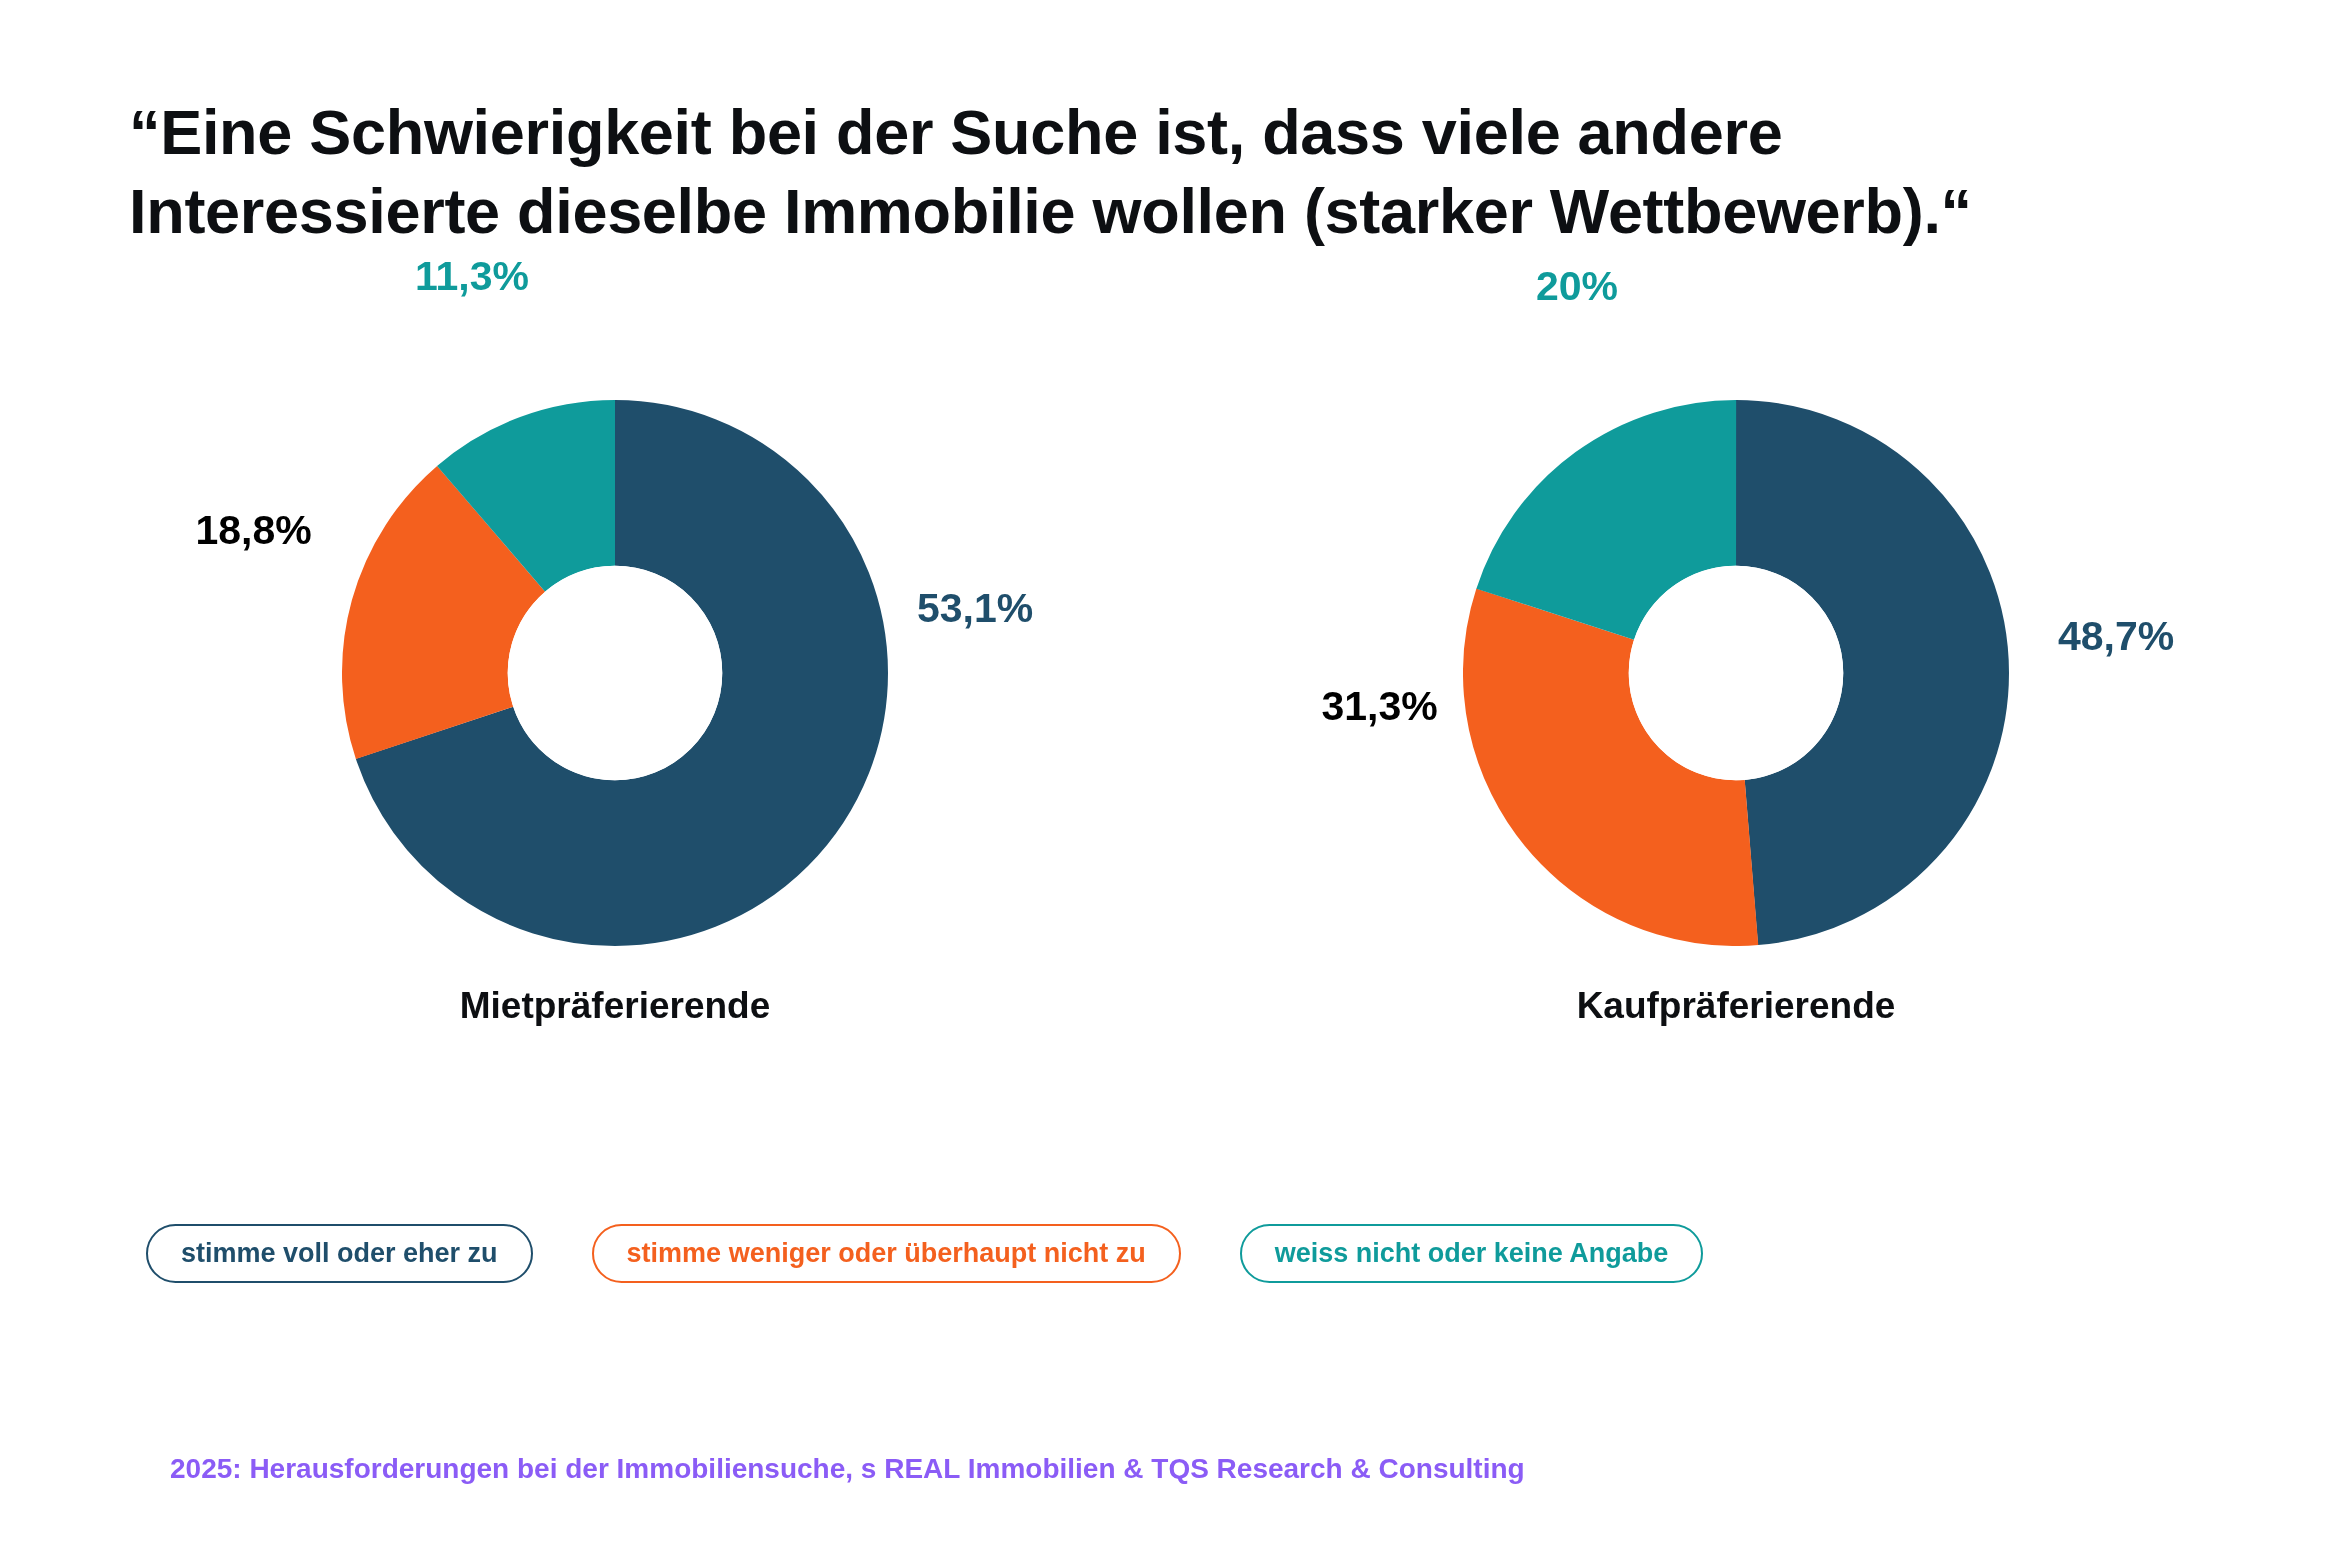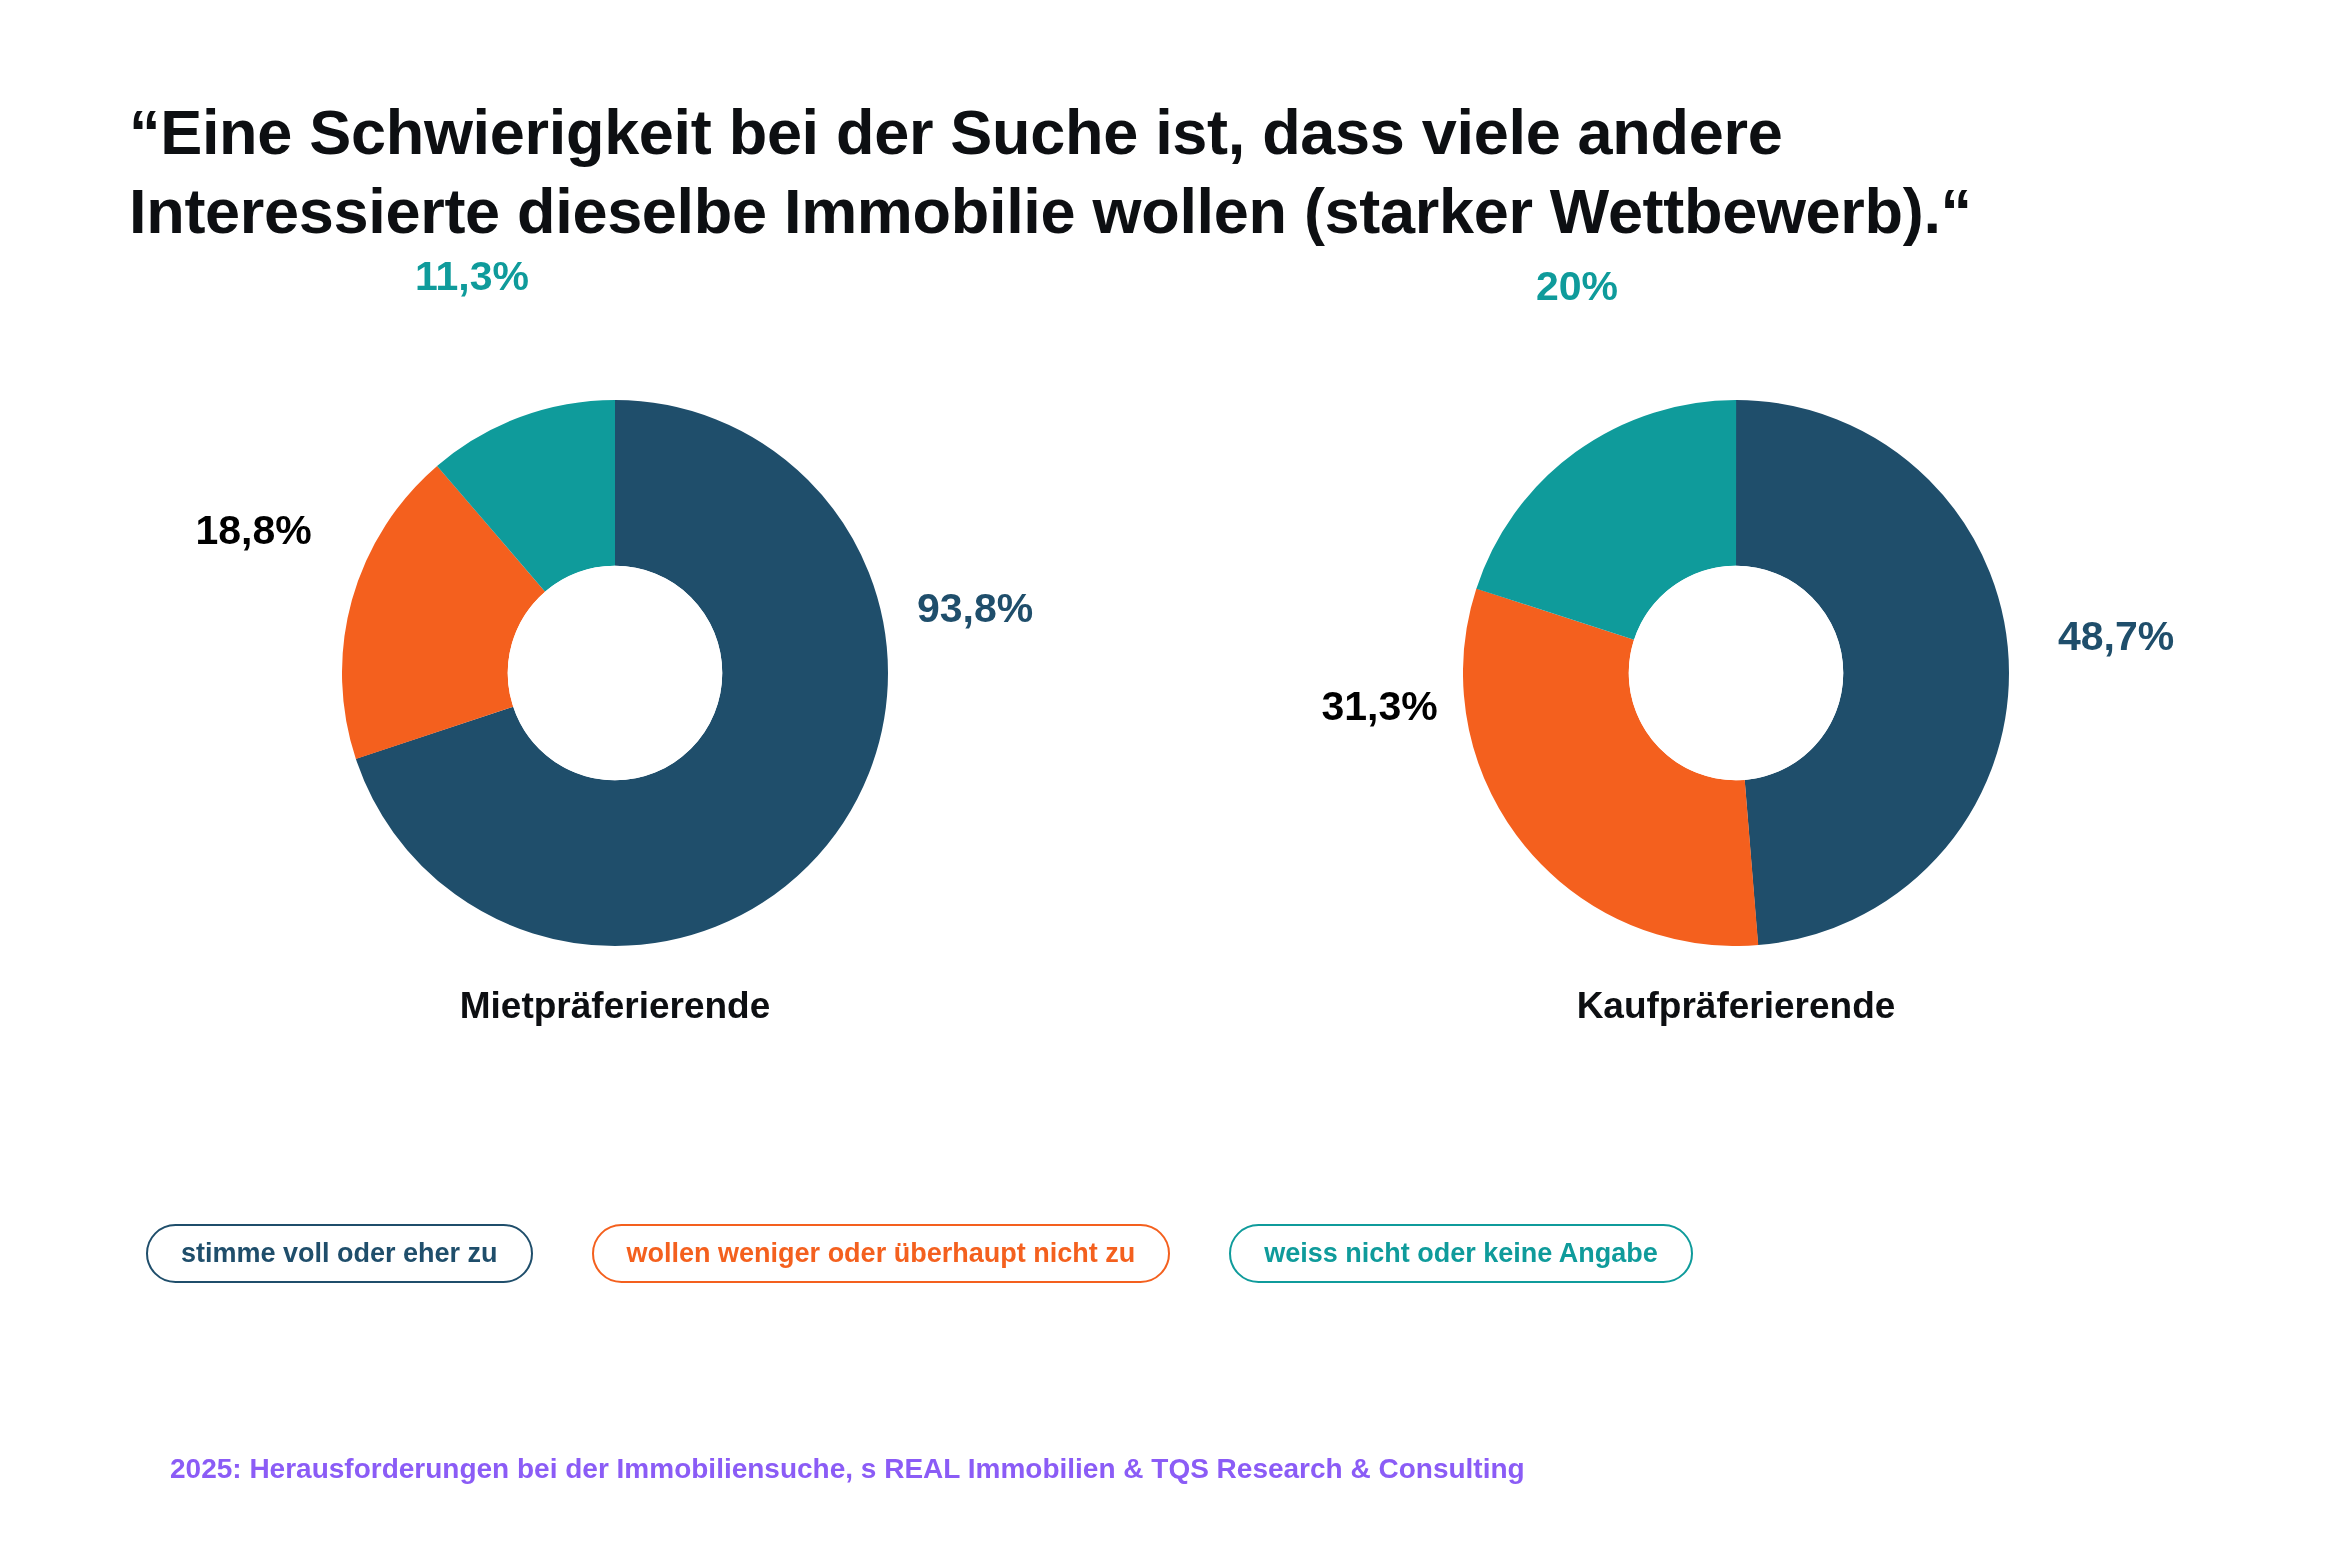--- a/index.html
+++ b/index.html
@@ -138,21 +138,21 @@
 
             <circle r="195" fill="none" stroke="#1f4e6b" stroke-width="170" stroke-dasharray="856.2 368.8" transform="rotate(-90)"></circle>
 
             <circle r="195" fill="none" stroke="#f4601e" stroke-width="170" stroke-dasharray="230.3 994.7" transform="rotate(161.64)"></circle>
 
             <circle r="195" fill="none" stroke="#0f9b9b" stroke-width="170" stroke-dasharray="138.4 1086.6" transform="rotate(229.32)"></circle>
             <circle r="110" fill="#ffffff"></circle>
           </g>
         </svg>
       </div>
-      <div class="val blue l-blue">93,8%</div>
+      <div class="val blue l-blue">53,1%</div>
       <div class="val orange l-orange">18,8%</div>
       <div class="val teal l-teal">11,3%</div>
       <div class="chart-label">Mietpräferierende</div>
     </div>
 
     <div class="chart-block chart-right">
       <div class="donut-wrap">
         <svg viewBox="0 0 560 560" aria-hidden="true">
           <g transform="translate(280,280)">
 
@@ -168,20 +168,20 @@
       <div class="val blue r-blue">48,7%</div>
       <div class="val orange r-orange">31,3%</div>
       <div class="val teal r-teal">20%</div>
       <div class="chart-label">Kaufpräferierende</div>
     </div>
 
   </div>
 
   <div class="legend">
     <div class="legend-item">stimme voll oder eher zu</div>
-    <div class="legend-item orange">wollen weniger oder überhaupt nicht zu</div>
+    <div class="legend-item orange">stimme weniger oder überhaupt nicht zu</div>
     <div class="legend-item teal">weiss nicht oder keine Angabe</div>
   </div>
 
   <div class="source">2025: Herausforderungen bei der Immobiliensuche, s REAL Immobilien &amp; TQS Research &amp; Consulting</div>
 
 </div>
 
 
 </body></html>

